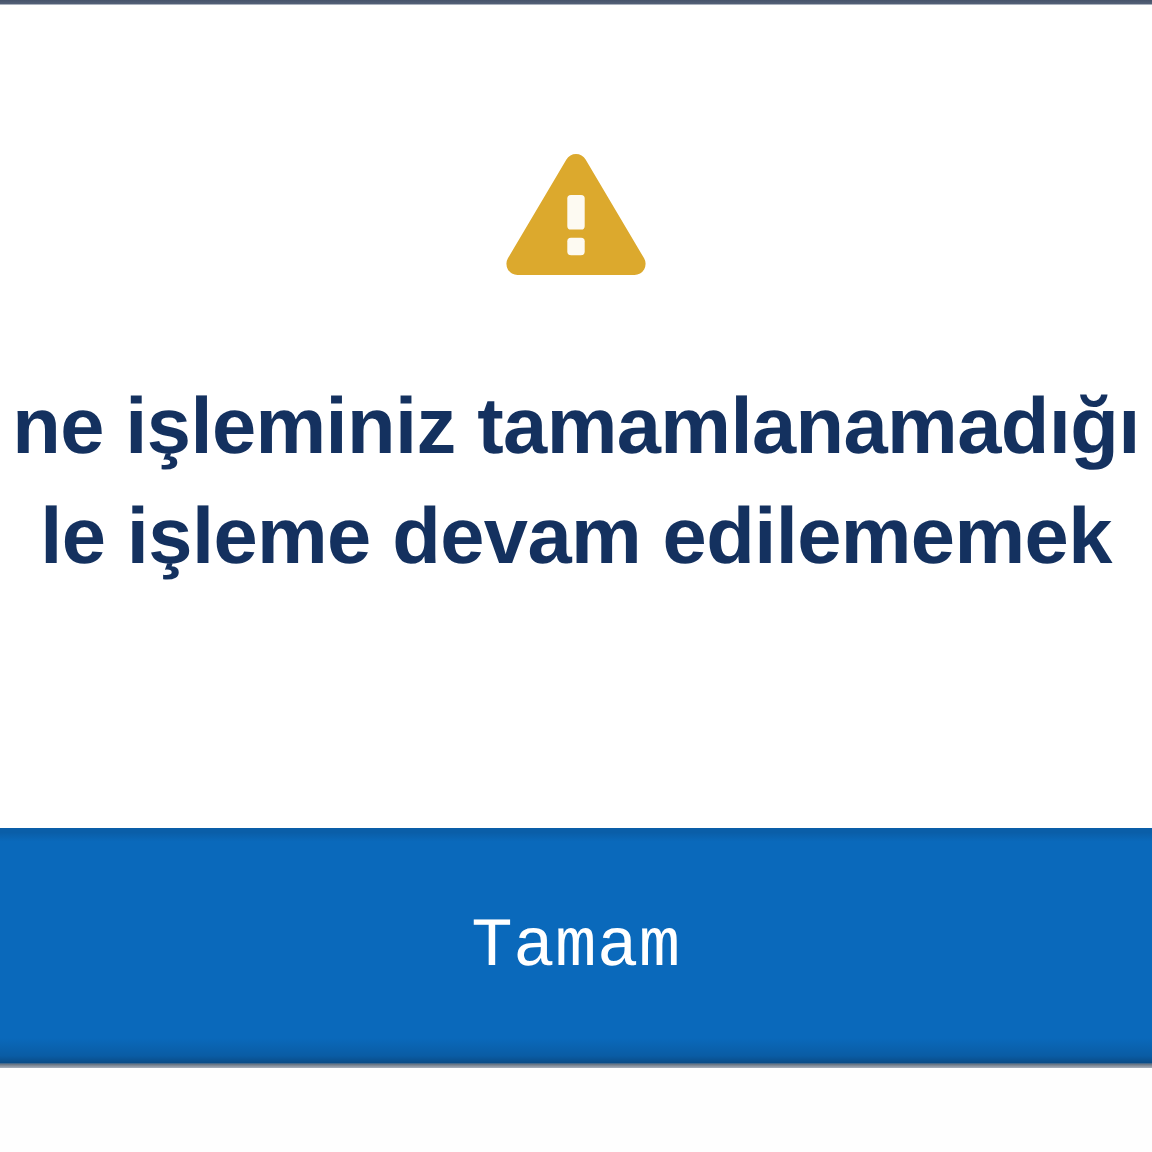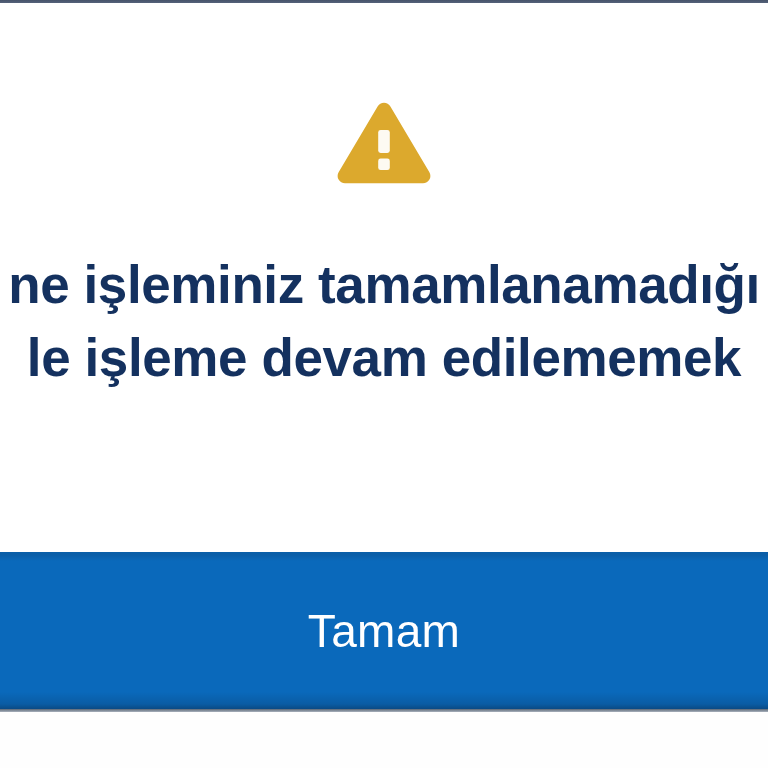--- a/index.html
+++ b/index.html
@@ -89,21 +89,21 @@
     margin: 0;
     background: #0a66b6;
     background-image: linear-gradient(180deg,
         #0a5ea8 0px,
         #0a5ea8 3px,
         #0a69bb 9px,
         #0a69bb 140px,
         #0a5ca4 152px,
         #0a4a84 157px);
     color: #ffffff;
-    font-family: Liberation Sans, sans-serif;
+    font-family: Liberation Mono, monospace;
     font-size: 46px;
     font-weight: 400;
     letter-spacing: 0.3px;
     cursor: pointer;
     display: flex;
     align-items: center;
     justify-content: center;
     box-sizing: border-box;
   }
   .btn-ok::-moz-focus-inner { border: 0; }

